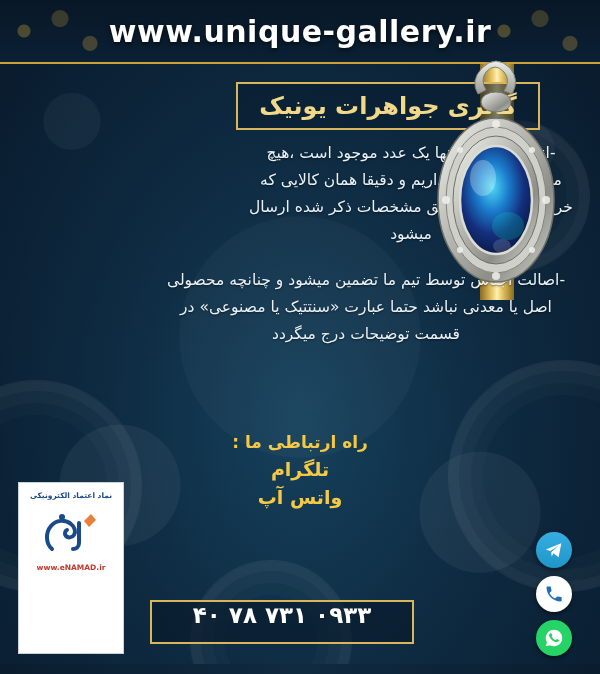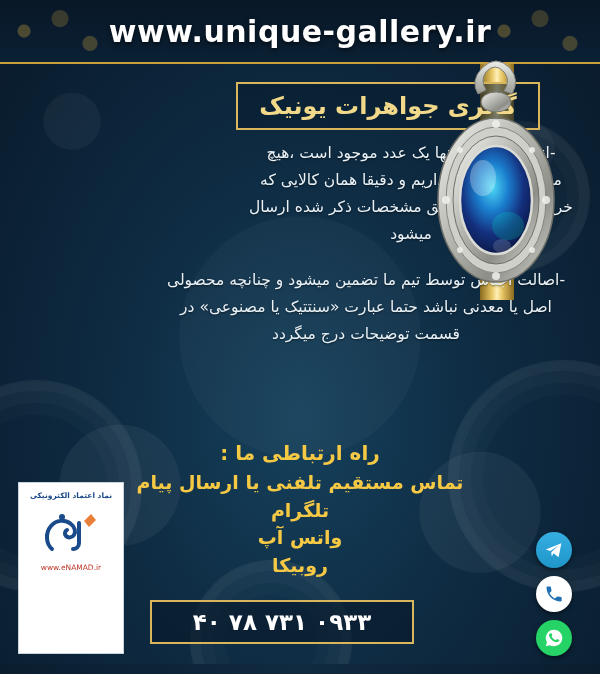--- a/index.html
+++ b/index.html
@@ -110,31 +110,31 @@
   }
   .para.p1{width:330px;margin-right:0;margin-left:auto;}
   .para.p2{width:420px;}
   .para.p3{width:420px;}
 
   
   .contact{
     position:absolute;top:432px;left:0;width:600px;text-align:center;z-index:6;
   }
   .contact-head{
-    color:#f6c945;font-size:20px;font-weight:bold;margin:9px 0 4px 0;text-align:center;
+    color:#f6c945;font-size:17px;font-weight:bold;margin:0 0 4px 0;text-align:center;
   }
   .contact-line{
     color:#f6c945;font-size:19px;font-weight:bold;line-height:1.45;margin:0;
   }
 
   
   .phone-box{
     position:absolute;left:150px;top:600px;width:260px;height:40px;
     border:2px solid #d9b55c;background:rgba(8,24,40,.6);
-    display:flex;align-items:center;justify-content:center;z-index:8;
+    display:flex;justify-content:center;z-index:8;
   }
   .phone-text{
     color:#ffffff;font-size:23px;font-weight:bold;letter-spacing:2px;
     direction:rtl;
   }
 
   
   .messengers{
     position:absolute;right:18px;bottom:18px;width:56px;z-index:9;
     display:flex;flex-direction:column;align-items:center;gap:8px;
@@ -153,21 +153,21 @@
     position:absolute;left:18px;bottom:20px;
     width:106px;height:172px;background:#ffffff;
     border:1px solid #c8d3db;
     display:flex;flex-direction:column;align-items:center;
     padding-top:6px;box-sizing:border-box;z-index:9;
   }
   .enamad-title{
     color:#1b4a8a;font-size:7.5px;font-weight:bold;margin-top:2px;
   }
   .enamad-logo{width:62px;height:58px;margin-top:3px;}
-  .enamad-site{color:#c0392b;font-size:7.5px;font-weight:normal;margin-top:2px;}
+  .enamad-site{color:#c0392b;font-size:7.5px;font-weight:bold;margin-top:2px;}
   .enamad-sub{color:#1b4a8a;font-size:6.5px;line-height:1.5;text-align:center;margin-top:3px;}
 
   .bottom-strip{
     position:absolute;left:0;bottom:0;width:600px;height:10px;
     background:linear-gradient(90deg,#0a1d2f,#102a40,#0a1d2f);
     z-index:4;
   }
 </style>
 </head>
 <body>
@@ -237,24 +237,22 @@
     <span class="title-text">گالری جواهرات یونیک</span>
   </div>
 
   <div class="body-text">
     <p class="para p1">-از هر محصول تنها یک عدد موجود است ،هیچ محصول مشابهی نداریم و دقیقا همان کالایی که خریداری میکنید مطابق مشخصات ذکر شده ارسال میشود</p>
     <p class="para p2">-اصالت اجناس  توسط تیم ما  تضمین میشود و چنانچه محصولی اصل یا معدنی نباشد حتما عبارت «سنتتیک یا مصنوعی» در قسمت توضیحات درج میگردد</p>
   </div>
 
   <div class="contact">
     <p class="contact-head">راه ارتباطی ما :</p>
-    <p class="contact-line">تماس مستقیم تلفنی یا ارسال پیام</p>
     <p class="contact-line">تلگرام</p>
     <p class="contact-line">واتس آپ</p>
-    <p class="contact-line">روبیکا</p>
   </div>
 
   <div class="phone-box">
     <span class="phone-text">۰۹۳۳ ۷۳۱ ۷۸ ۴۰</span>
   </div>
 
   <div class="messengers">
     <div class="msg-ico msg-telegram">
       <svg width="22" height="22" viewBox="0 0 24 24">
           <path d="M3 11.5 20 4.5 17 20 11.5 15.5 9.5 19 9 14.5 17 7 8 13 3 11.5Z" fill="#ffffff"></path>

